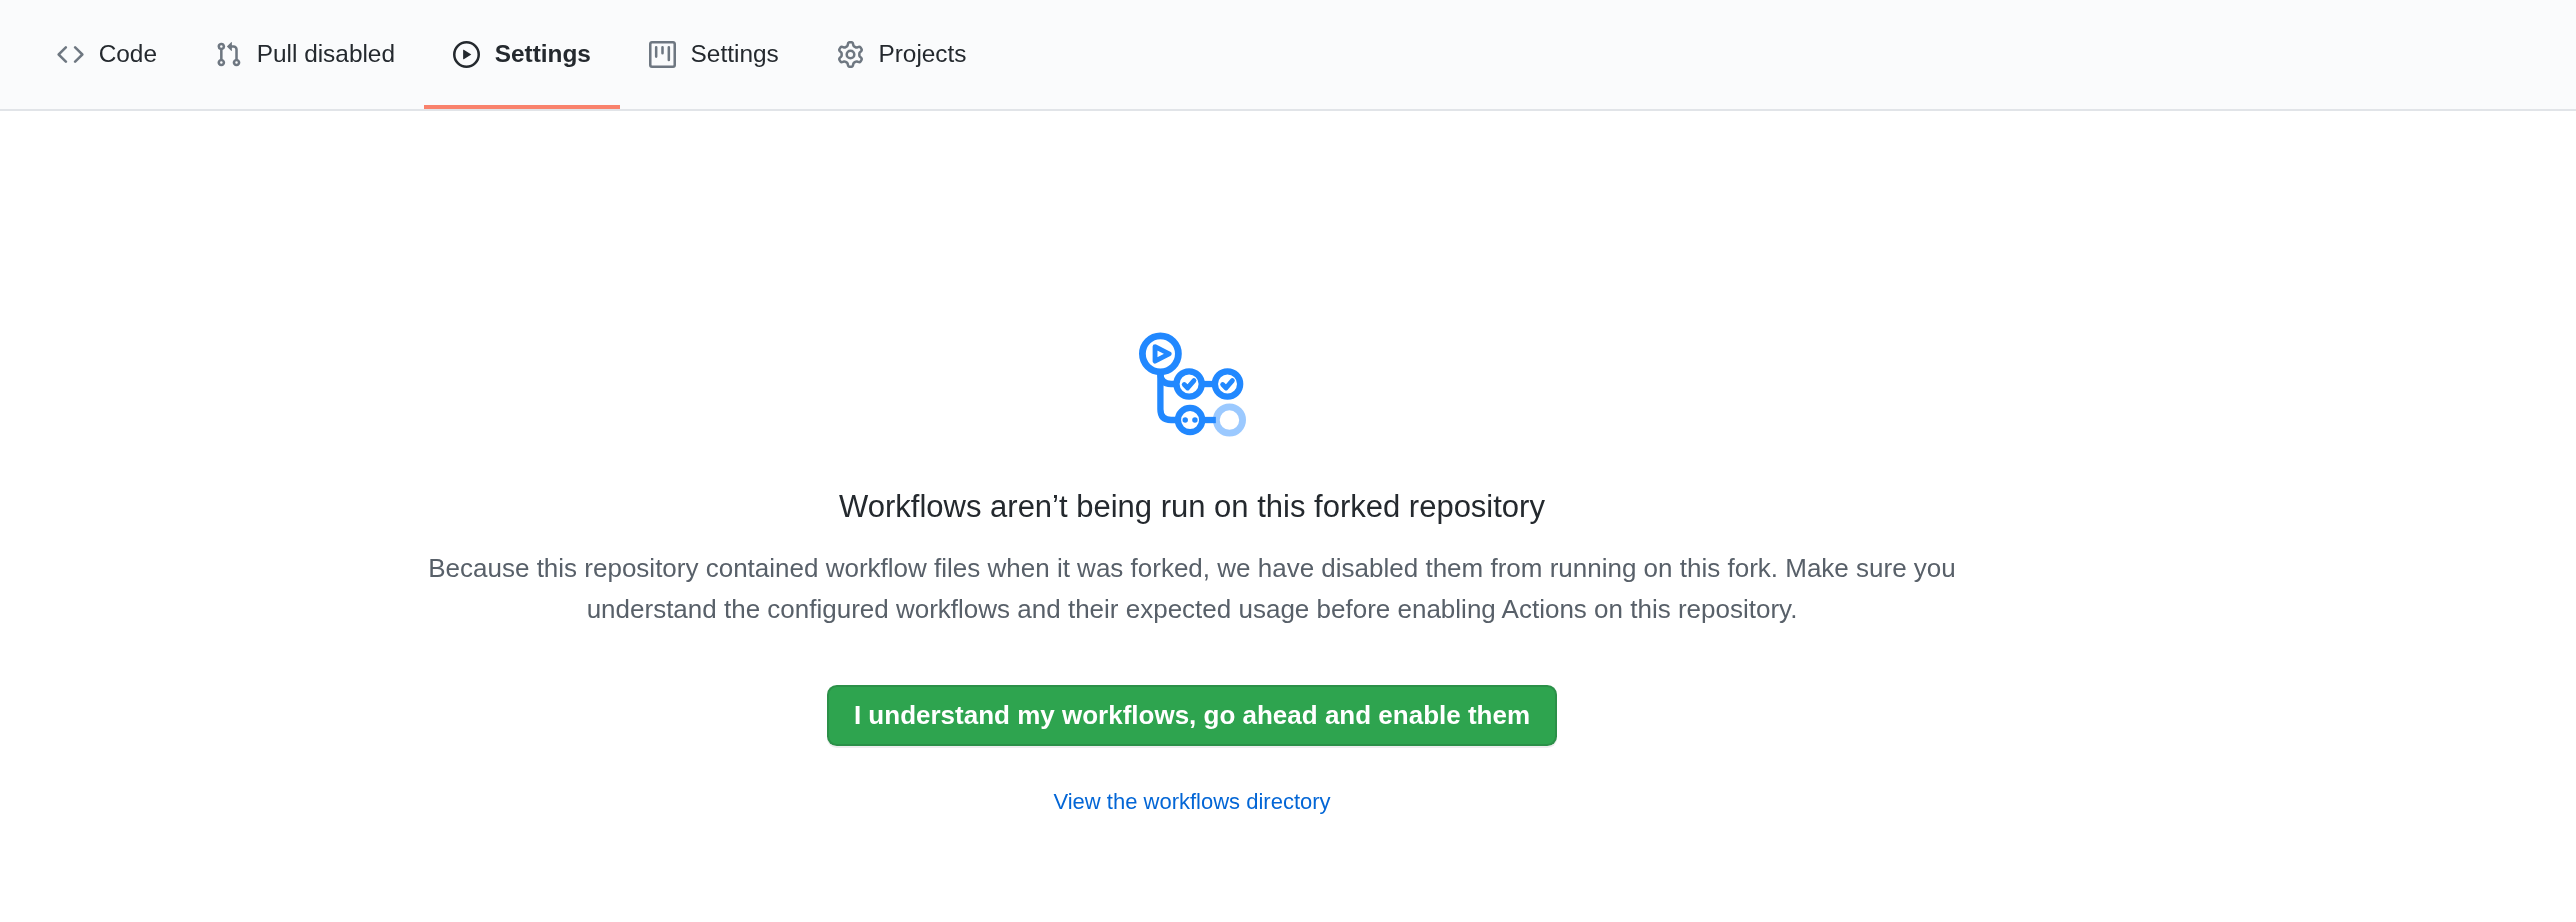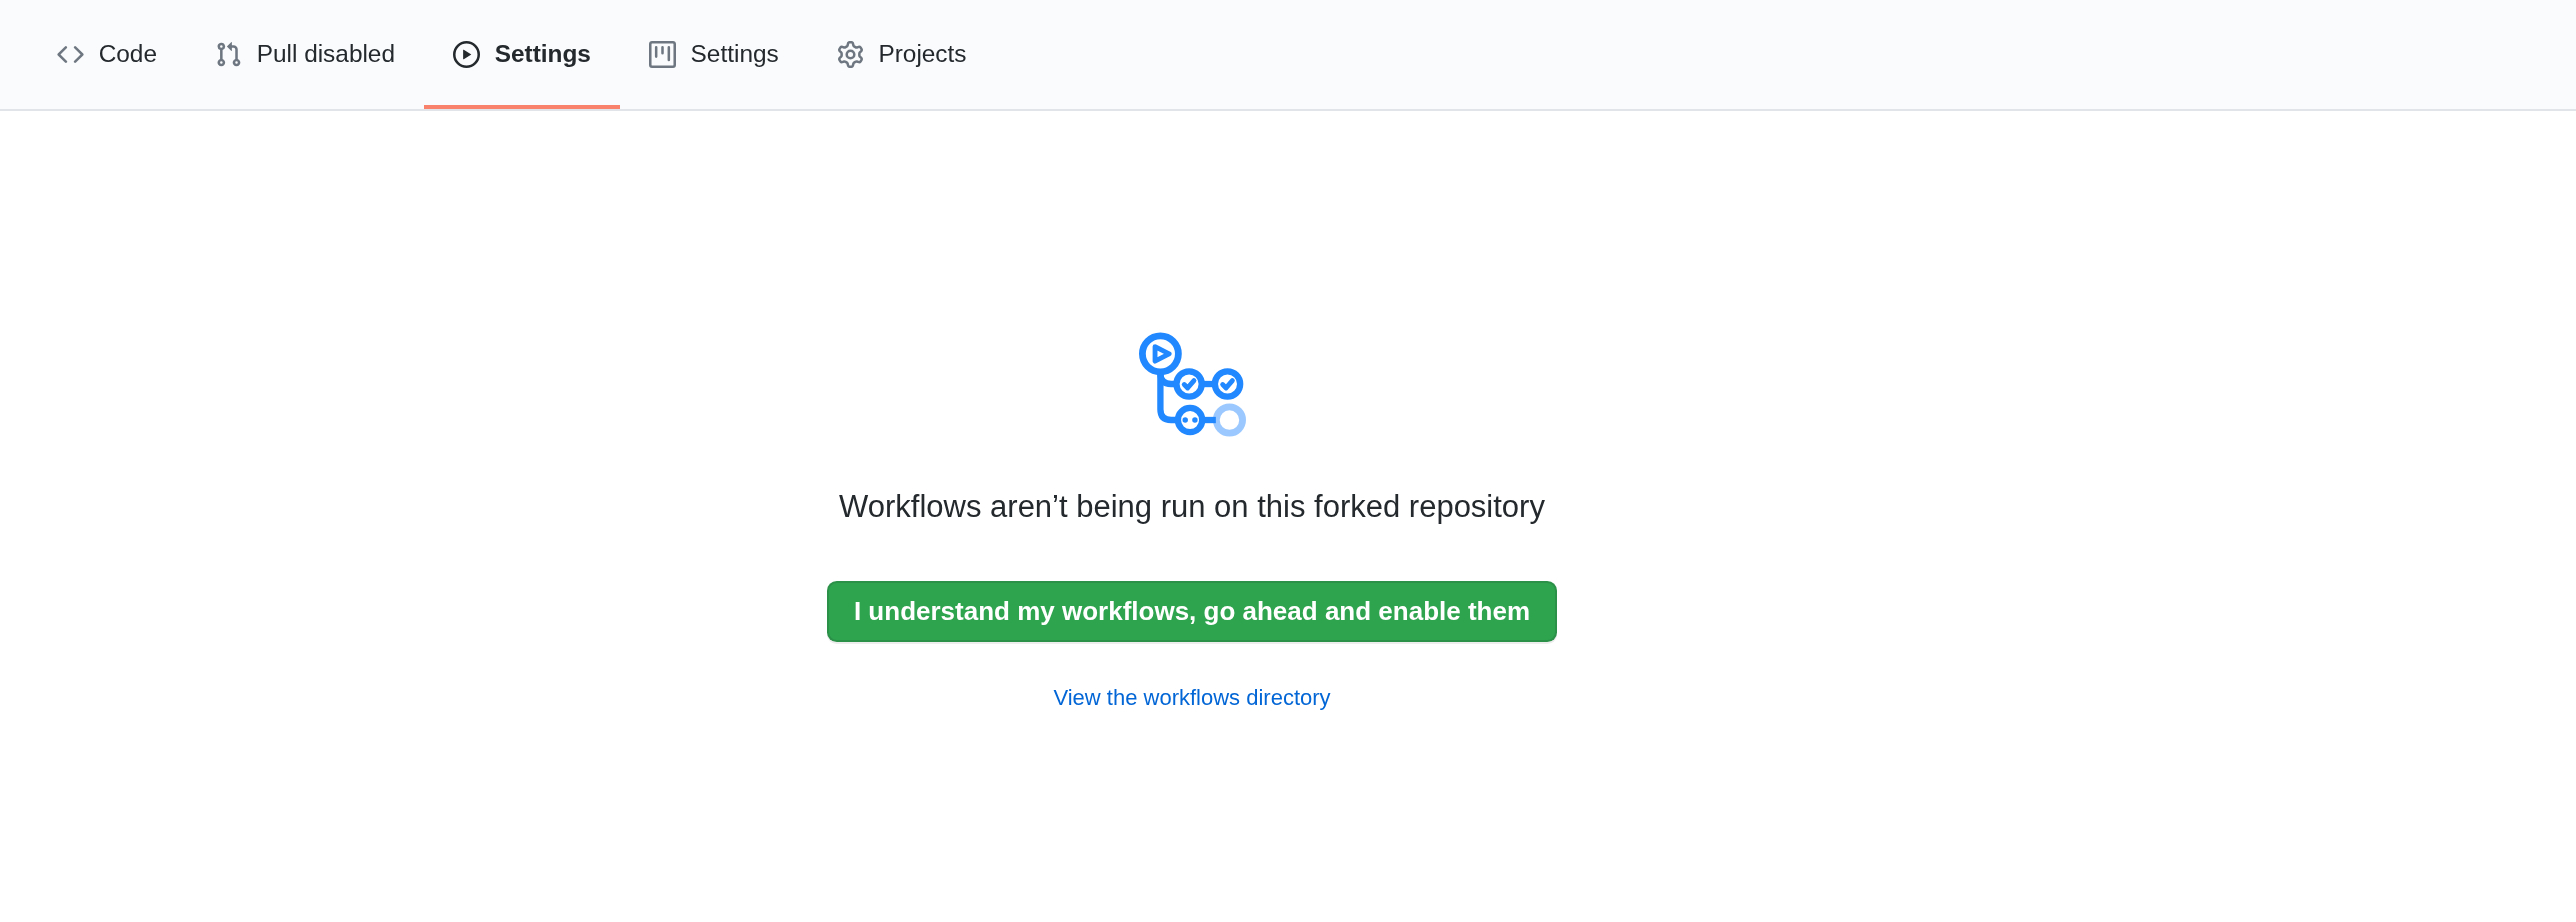--- a/index.html
+++ b/index.html
@@ -166,20 +166,21 @@
       <circle cx="52.5" cy="90" r="12.5" stroke="#2188ff" stroke-width="6.5"></circle>
       <circle cx="47.5" cy="90" r="2.8" fill="#2188ff"></circle>
       <circle cx="57.5" cy="90" r="2.8" fill="#2188ff"></circle>
 
       <circle cx="93" cy="90" r="13.5" stroke="#2188ff" stroke-width="7" opacity="0.45"></circle>
     </svg>
   </span>
 
   <h3 class="bs-heading">Workflows aren’t being run on this forked repository</h3>
 
+  <p class="bs-desc">Because this repository contained workflow files when it was forked, we have disabled them from running on this fork. Make sure you understand the configured workflows and their expected usage before enabling Actions on this repository.</p>
 
   <div>
     <button class="bs-button">I understand my workflows, go ahead and enable them</button>
   </div>
 
   <div class="bs-link-row">
     <a class="bs-link">View the workflows directory</a>
   </div>
 
 </main>

